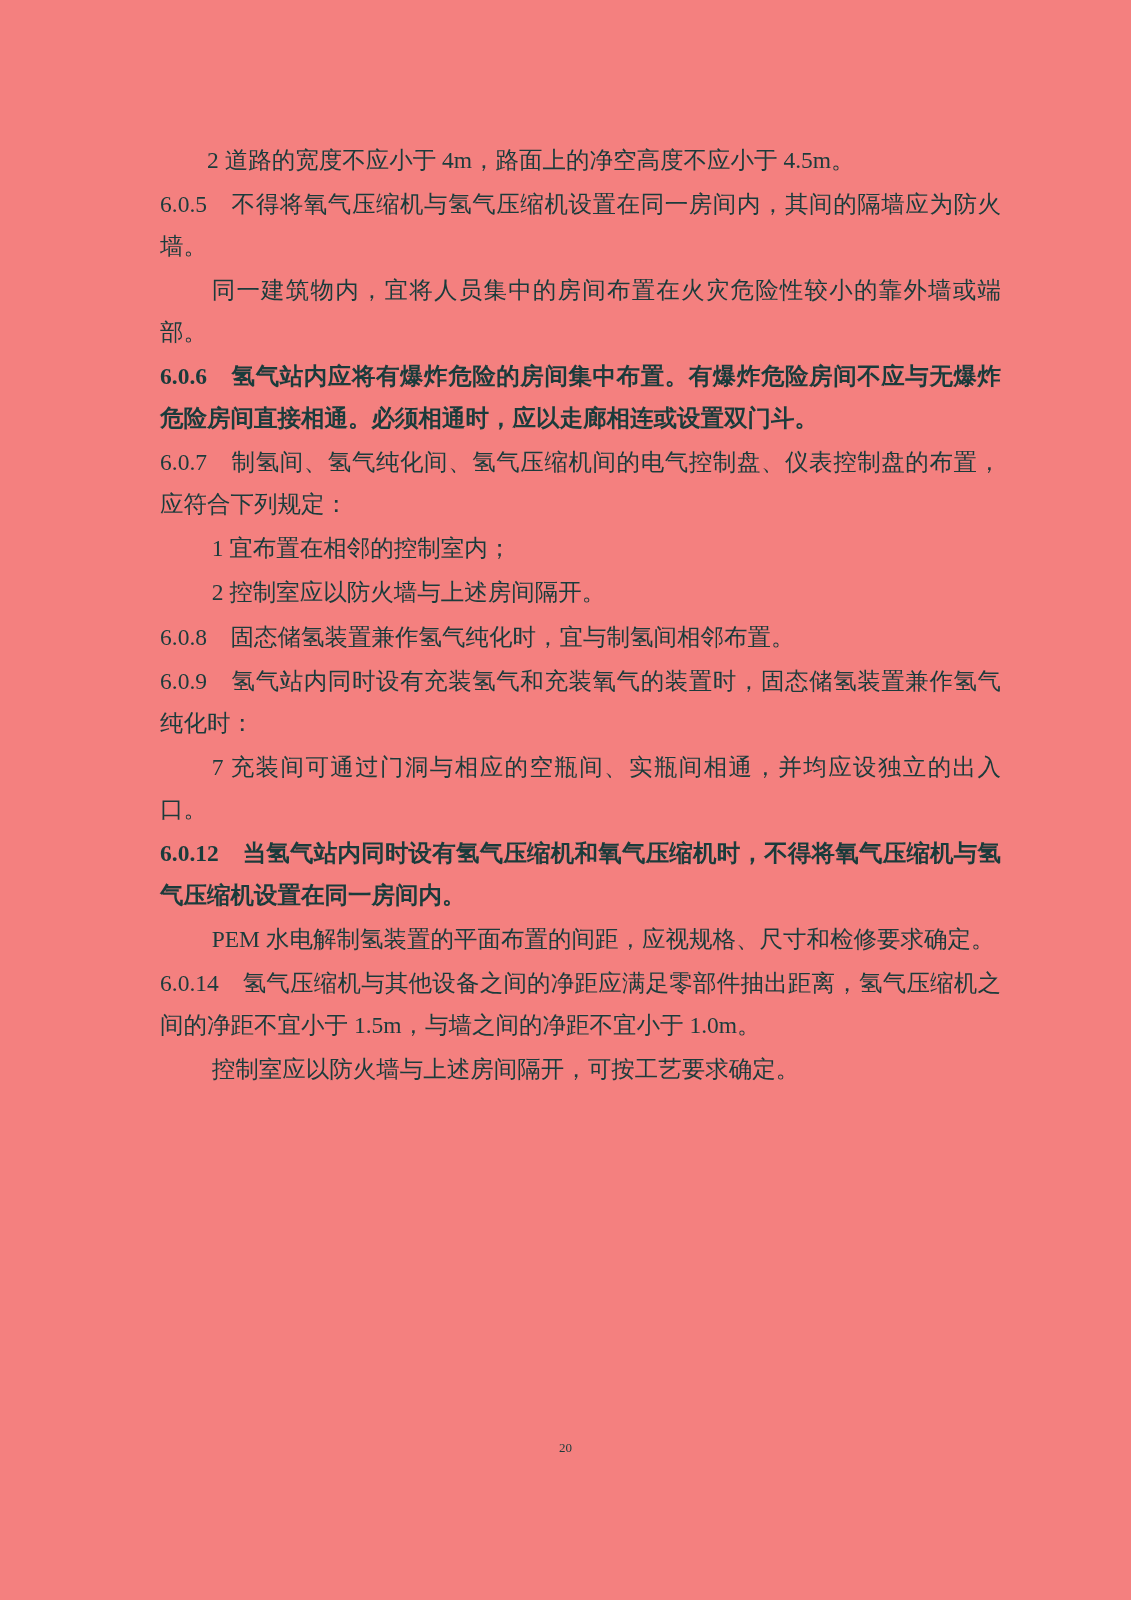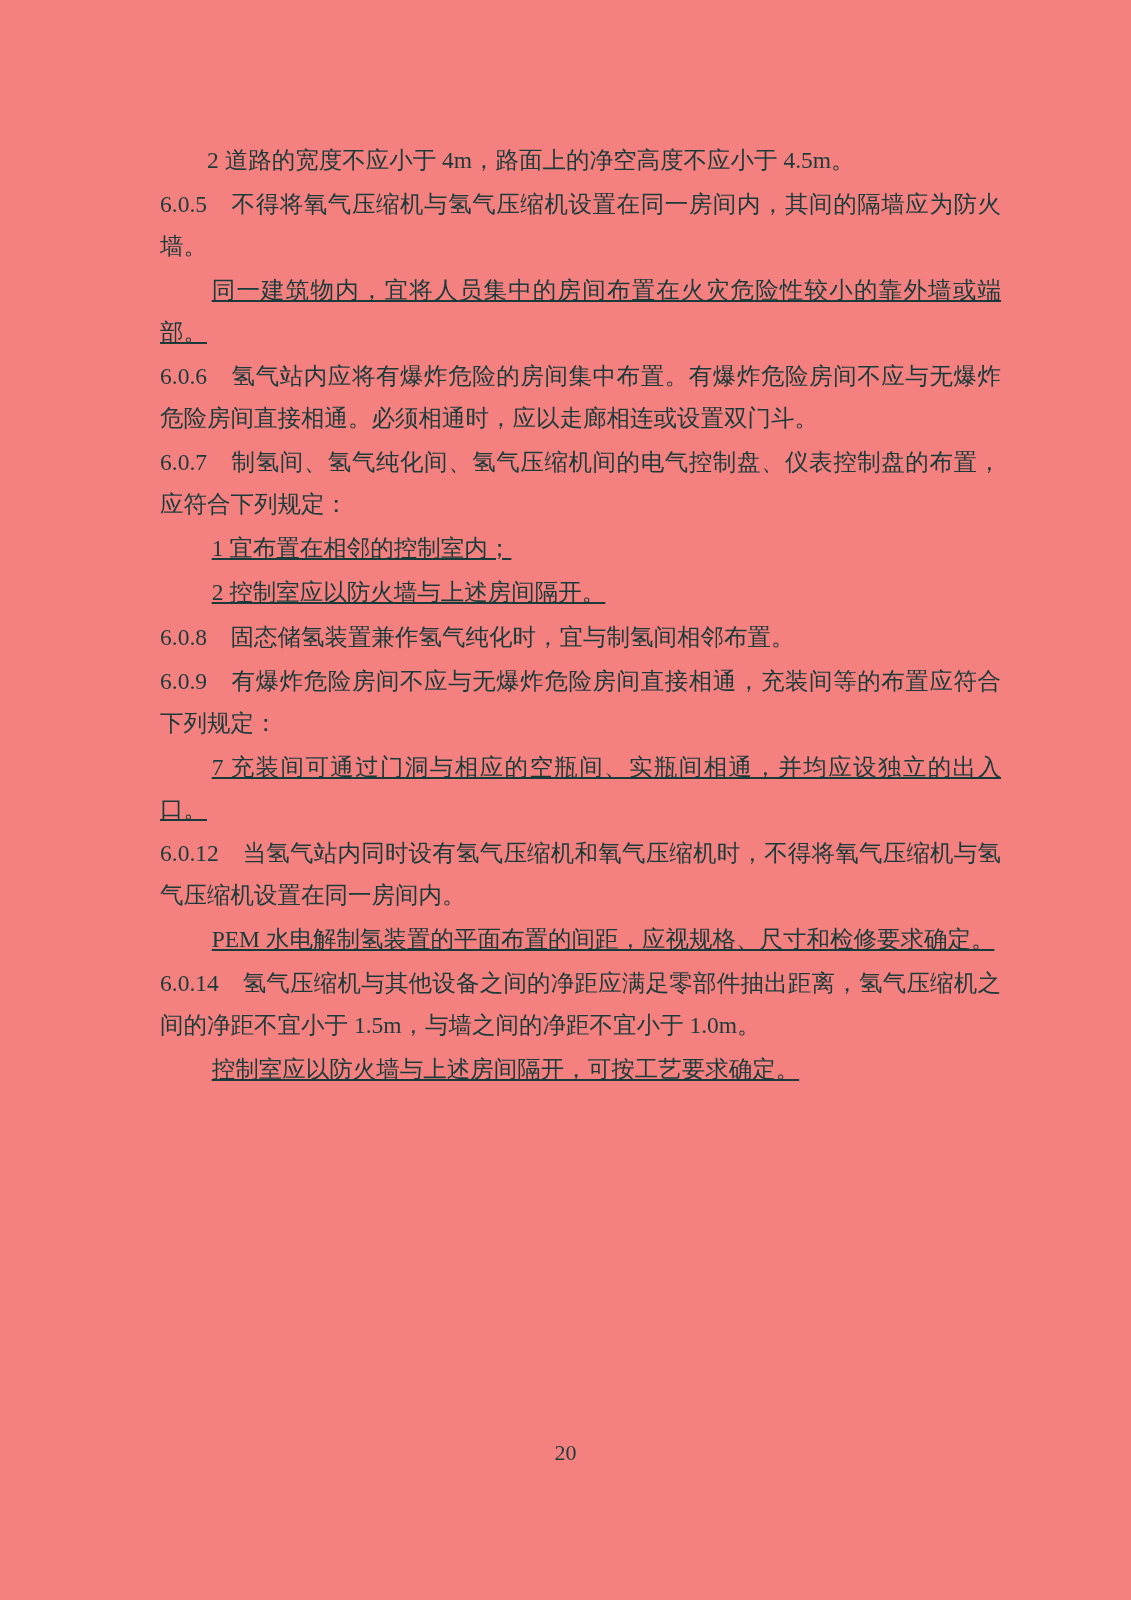--- a/index.html
+++ b/index.html
@@ -32,32 +32,31 @@
   }
   p {
     margin: 0 0 0.10em 0;
     text-indent: 0;
   }
   p.indent1 {
     text-indent: 2.0em;
   }
   p.indent2 {
     text-indent: 2.2em;
-    text-decoration: underline;
   }
   p.bold {
-    font-weight: normal;
+    font-weight: bold;
   }
   .pagenum {
     position: absolute;
     left: 0;
     right: 0;
     top: 1440px;
     text-align: center;
-    font-size: 22px;
+    font-size: 13px;
     color: #1b3b3b;
   }
 </style>
 </head>
 <body>
 
 <div class="page">
   <div class="body-text">
 
     <p class="indent1">2 道路的宽度不应小于 4m，路面上的净空高度不应小于 4.5m。</p>
@@ -69,21 +68,21 @@
     <p class="bold">6.0.6　氢气站内应将有爆炸危险的房间集中布置。有爆炸危险房间不应与无爆炸危险房间直接相通。必须相通时，应以走廊相连或设置双门斗。</p>
 
     <p>6.0.7　制氢间、氢气纯化间、氢气压缩机间的电气控制盘、仪表控制盘的布置，应符合下列规定：</p>
 
     <p class="indent2">1 宜布置在相邻的控制室内；</p>
 
     <p class="indent2">2 控制室应以防火墙与上述房间隔开。</p>
 
     <p>6.0.8　固态储氢装置兼作氢气纯化时，宜与制氢间相邻布置。</p>
 
-    <p>6.0.9　有爆炸危险房间不应与无爆炸危险房间直接相通，充装间等的布置应符合下列规定：</p>
+    <p>6.0.9　氢气站内同时设有充装氢气和充装氧气的装置时，固态储氢装置兼作氢气纯化时：</p>
 
 
     <p class="indent2">7 充装间可通过门洞与相应的空瓶间、实瓶间相通，并均应设独立的出入口。</p>
 
 
 
     <p class="bold">6.0.12　当氢气站内同时设有氢气压缩机和氧气压缩机时，不得将氧气压缩机与氢气压缩机设置在同一房间内。</p>
 
 
     <p class="indent2">PEM 水电解制氢装置的平面布置的间距，应视规格、尺寸和检修要求确定。</p>

